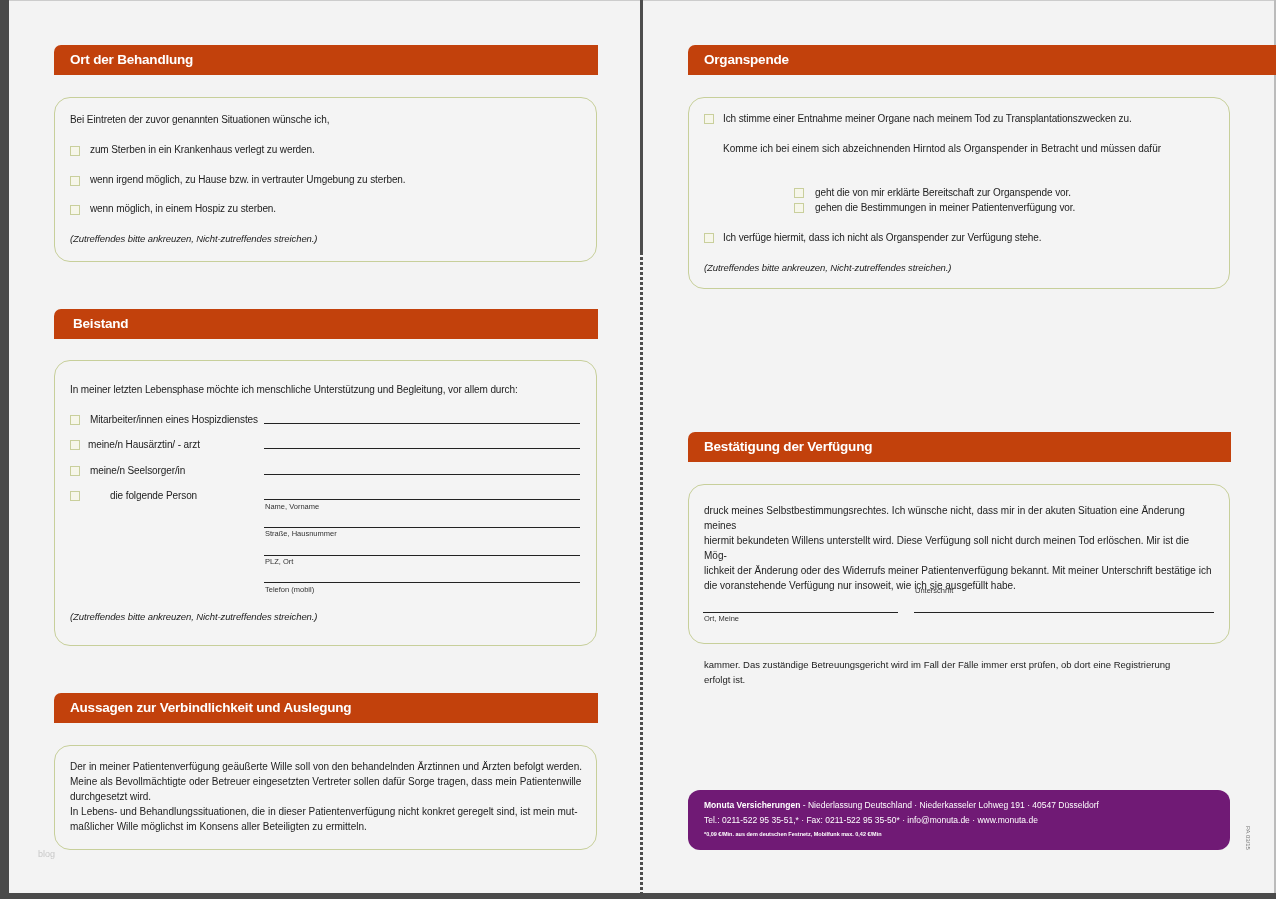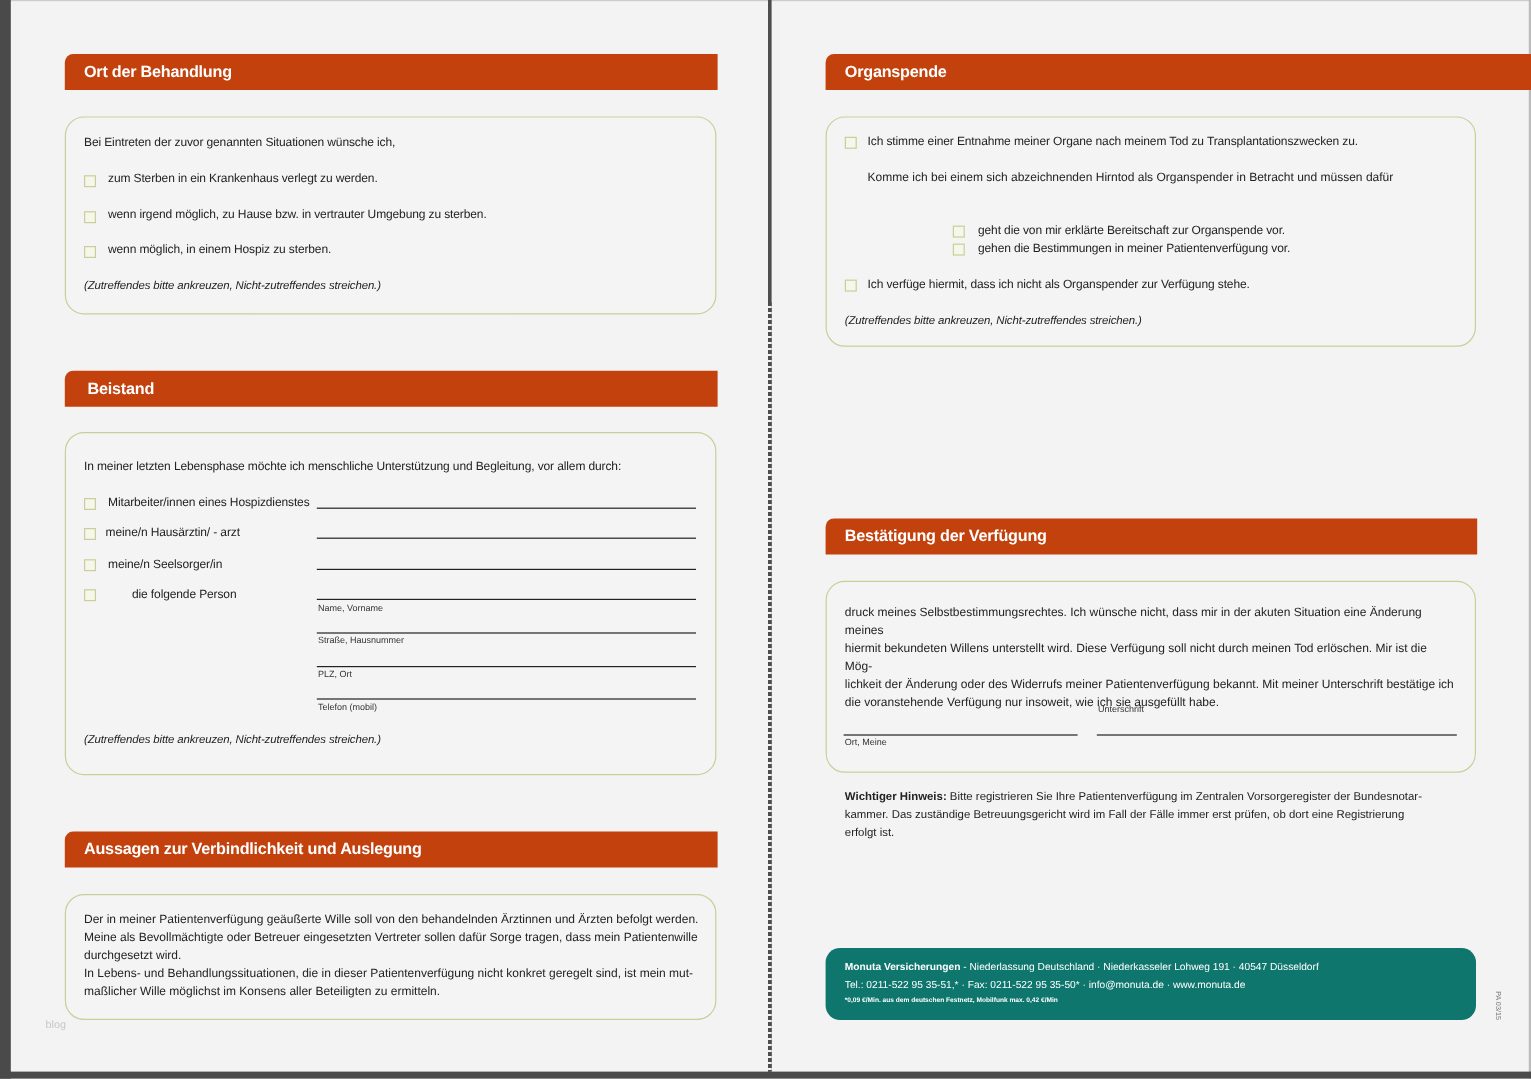--- a/index.html
+++ b/index.html
@@ -29,21 +29,21 @@
   }
   .txt { position:absolute; font-size:10px; color:#222; white-space:nowrap; letter-spacing:-0.1px; }
   .ital { font-style:italic; }
   .cb { position:absolute; width:10px; height:10px; border:1px solid #c9cf9c; background:#f6f6ea; box-sizing:border-box; }
   .line { position:absolute; height:1px; background:#222; }
   .small { position:absolute; font-size:7.5px; color:#333; white-space:nowrap; }
   .para { position:absolute; font-size:10px; line-height:15px; color:#222; }
   .para.justify { text-align:justify; }
   .footer-bar {
     position:absolute; left:688px; top:790px; width:542px; height:60px;
-    background:#0f766e; border-radius:12px; color:#fff; box-sizing:border-box; padding:8px 0 0 16px;
+    background:#701a75; border-radius:12px; color:#fff; box-sizing:border-box; padding:8px 0 0 16px;
   }
   .footer-bar .l1 { font-size:8.5px; line-height:15px; white-space:nowrap; }
   .footer-bar .l1 b { font-weight:bold; }
   .footer-bar .l2 { font-size:8.5px; line-height:15px; white-space:nowrap; }
   .footer-bar .l3 { font-size:5.5px; line-height:12px; white-space:nowrap; font-weight:bold; }
   .watermark { position:absolute; left:38px; top:849px; font-size:9px; color:#c8c8c8; }
   .docid { position:absolute; left:1251px; top:826px; font-size:6px; color:#777; transform:rotate(90deg); transform-origin:left top; white-space:nowrap; }
 </style>
 </head>
 <body>
@@ -134,21 +134,20 @@
     <div>hiermit bekundeten Willens unterstellt wird. Diese Verfügung soll nicht durch meinen Tod erlöschen. Mir ist die Mög-</div>
     <div>lichkeit der Änderung oder des Widerrufs meiner Patientenverfügung bekannt. Mit meiner Unterschrift bestätige ich</div>
     <div>die voranstehende Verfügung nur insoweit, wie ich sie ausgefüllt habe.</div>
   </div>
   <div class="line" style="left:703px;top:612px;width:195px;"></div>
   <div class="small" style="left:704px;top:614px;">Ort, Meine</div>
   <div class="line" style="left:914px;top:612px;width:300px;"></div>
   <div class="small" style="left:915px;top:586px;">Unterschrift</div>
 
   <div class="para justify" style="left:704px;top:657px;width:510px;font-size:9.5px;line-height:15px;">
-    <div style="white-space:nowrap;"><b>Wichtiger Hinweis:</b><span> Bitte registrieren Sie Ihre Patientenverfügung im Zentralen Vorsorgeregister der Bundesnotar-</span></div>
     <div style="white-space:nowrap;">kammer. Das zuständige Betreuungsgericht wird im Fall der Fälle immer erst prüfen, ob dort eine Registrierung</div>
     <div>erfolgt ist.</div>
   </div>
 
   <div class="footer-bar">
     <div class="l1"><b>Monuta Versicherungen</b><span> - Niederlassung Deutschland · Niederkasseler Lohweg 191 · 40547 Düsseldorf</span></div>
     <div class="l2">Tel.: 0211-522 95 35-51,* · Fax: 0211-522 95 35-50* · info@monuta.de · www.monuta.de</div>
     <div class="l3">*0,09 €/Min. aus dem deutschen Festnetz, Mobilfunk max. 0,42 €/Min</div>
   </div>
   <div class="docid">PA 03/15</div>

